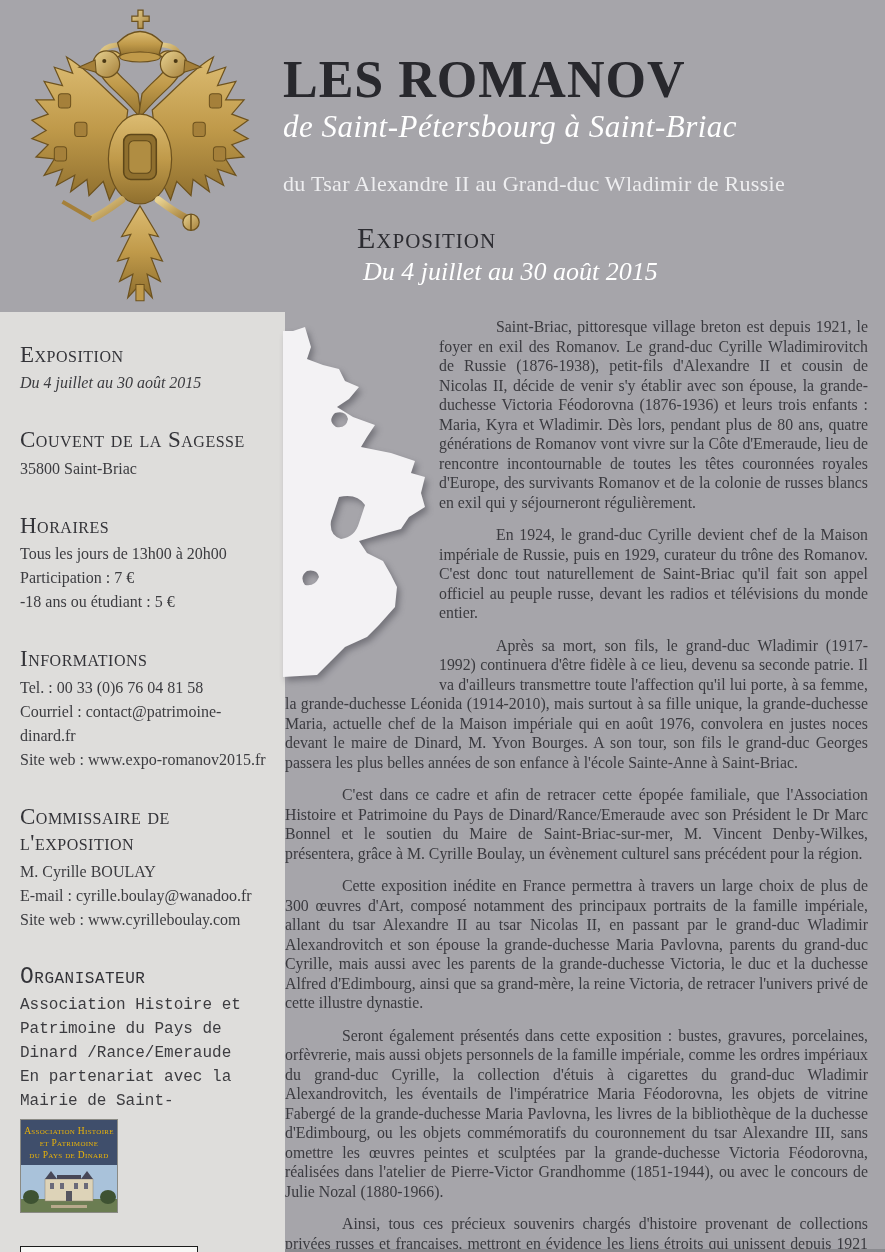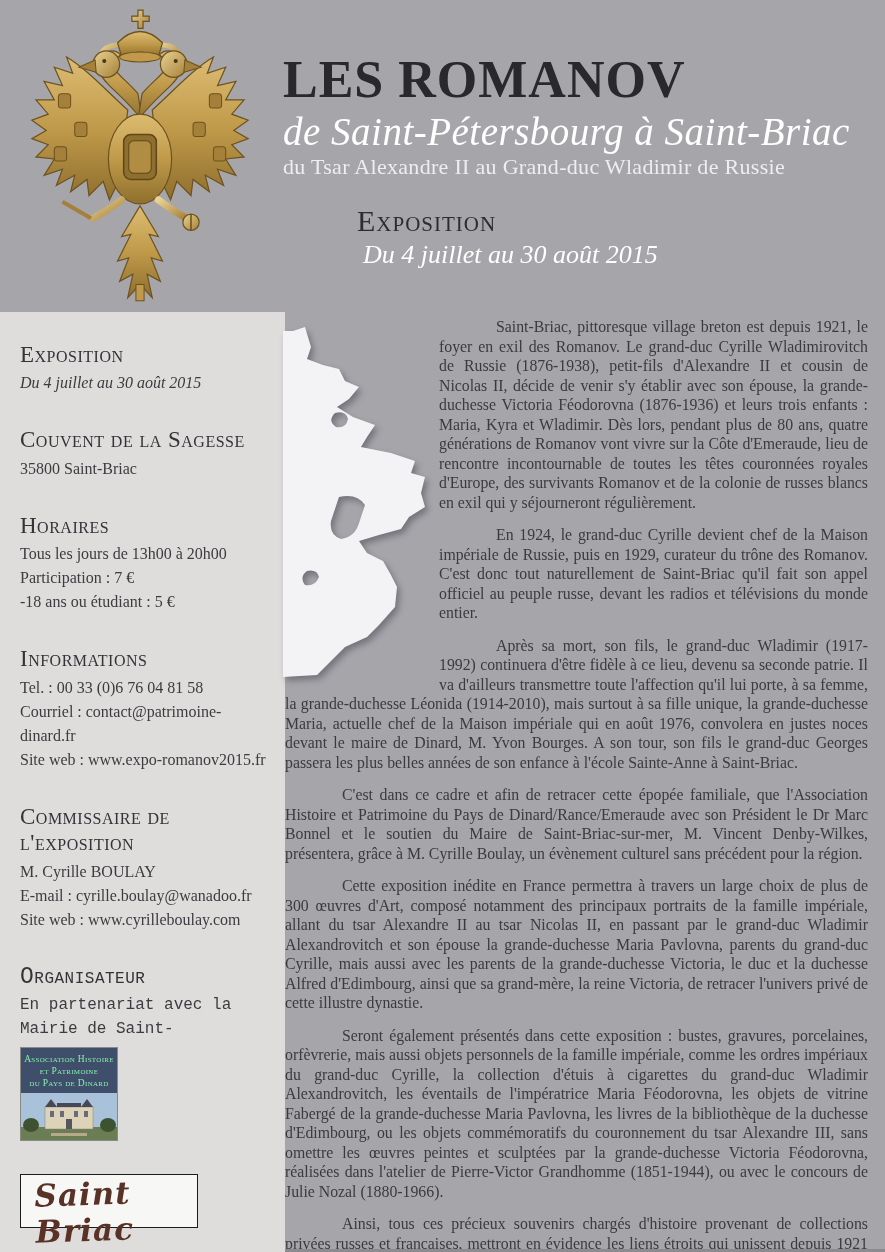--- a/index.html
+++ b/index.html
@@ -6,38 +6,38 @@
   .page {
     position:relative; width:885px; height:1252px; margin:0 auto;
     background:#a6a5aa; overflow:hidden;
     font-family:"Liberation Serif", serif; color:#3b3b40;
   }
   
   .header { position:absolute; top:0; left:0; width:885px; height:312px; }
   .eagle-wrap { position:absolute; left:26px; top:6px; width:228px; height:306px; }
   .header-text { position:absolute; left:283px; top:54px; width:590px; }
   .title { margin:0; font-size:52px; line-height:1.0; font-weight:600; letter-spacing:1px; color:#28282d; }
-  .subtitle { font-size:39px; font-style:italic; color:#ffffff; margin-top:3px; letter-spacing:.5px; }
-  .subtitle2 { font-size:22px; color:#eeeef0; margin-top:0; letter-spacing:.3px; }
+  .subtitle { font-size:31px; font-style:italic; color:#ffffff; margin-top:3px; letter-spacing:.5px; }
+  .subtitle2 { font-size:22px; color:#eeeef0; margin-top:26px; letter-spacing:.3px; }
   .expo-heading { margin-top:24px; margin-left:74px; font-variant:small-caps; font-size:30px; letter-spacing:1px; color:#2c2c31; }
   .expo-dates { margin-left:80px; margin-top:2px; font-size:26px; font-style:italic; color:#ffffff; }
 
   
   .sidebar {
     position:absolute; left:0; top:312px; width:285px; height:940px;
     background:#dedddb; box-sizing:border-box; padding:30px 14px 0 20px;
   }
   .side-h { font-variant:small-caps; font-size:23px; letter-spacing:.5px; color:#333338;
             font-weight:normal; margin:0 0 3px 0; line-height:1.15; }
   .side-sec { margin-bottom:32px; }
   .side-line { font-size:16px; line-height:24px; color:#3c3c40; }
   .italic { font-style:italic; }
 
   .assoc-logo { width:96px; margin:6px 0 0 0; border:1px solid #8a8a84; }
-  .assoc-top { background:#3f4e6b; color:#86efac; text-align:center; padding:5px 2px 4px 2px; }
+  .assoc-top { background:#3f4e6b; color:#eab308; text-align:center; padding:5px 2px 4px 2px; }
   .assoc-top div { font-variant:small-caps; font-size:9.5px; line-height:12px; letter-spacing:.3px; }
   .assoc-photo { display:block; width:96px; height:47px; }
 
   .sb-logo { position:relative; width:176px; height:52px; background:#f7f7f5;
              border:1px solid #1c1c1c; margin-top:33px; }
   .sb-name { position:absolute; left:14px; top:0px; font-size:31px; font-style:italic; font-weight:bold;
              color:#5a3126; transform:rotate(-2deg); letter-spacing:1px; font-family:"DejaVu Serif", serif; }
 
   
   .main {
@@ -155,20 +155,21 @@
 
     <div class="side-sec">
       <h2 class="side-h">Commissaire de l'exposition</h2>
       <div class="side-line">M. Cyrille BOULAY</div>
       <div class="side-line">E-mail : cyrille.boulay@wanadoo.fr</div>
       <div class="side-line">Site web : www.cyrilleboulay.com</div>
     </div>
 
     <div class="side-sec" style="margin-bottom:0;font-family:Liberation Mono, monospace;">
       <h2 class="side-h">Organisateur</h2>
+      <div class="side-line">Association Histoire et Patrimoine du Pays de Dinard /Rance/Emeraude</div>
       <div class="side-line">En partenariat avec la Mairie de Saint-</div>
     </div>
 
     <div class="assoc-logo">
       <div class="assoc-top">
         <div>Association Histoire</div>
         <div>et Patrimoine</div>
         <div>du Pays de Dinard</div>
       </div>
       <svg class="assoc-photo" viewBox="0 0 96 47" xmlns="http://www.w3.org/2000/svg">

